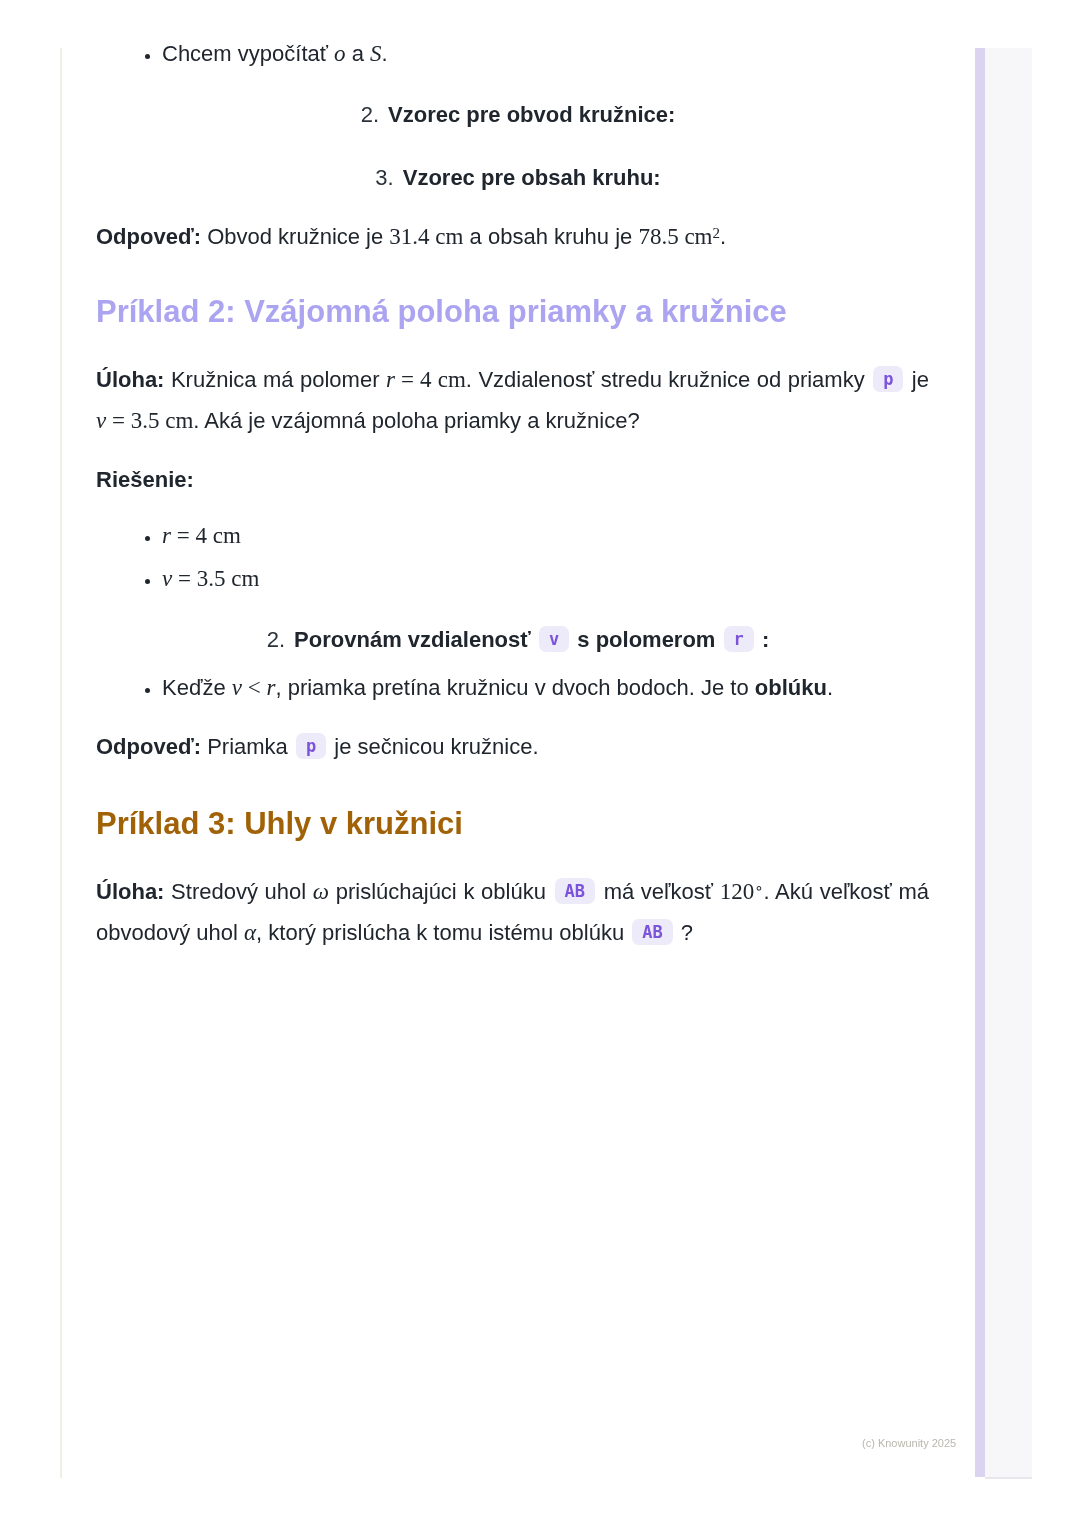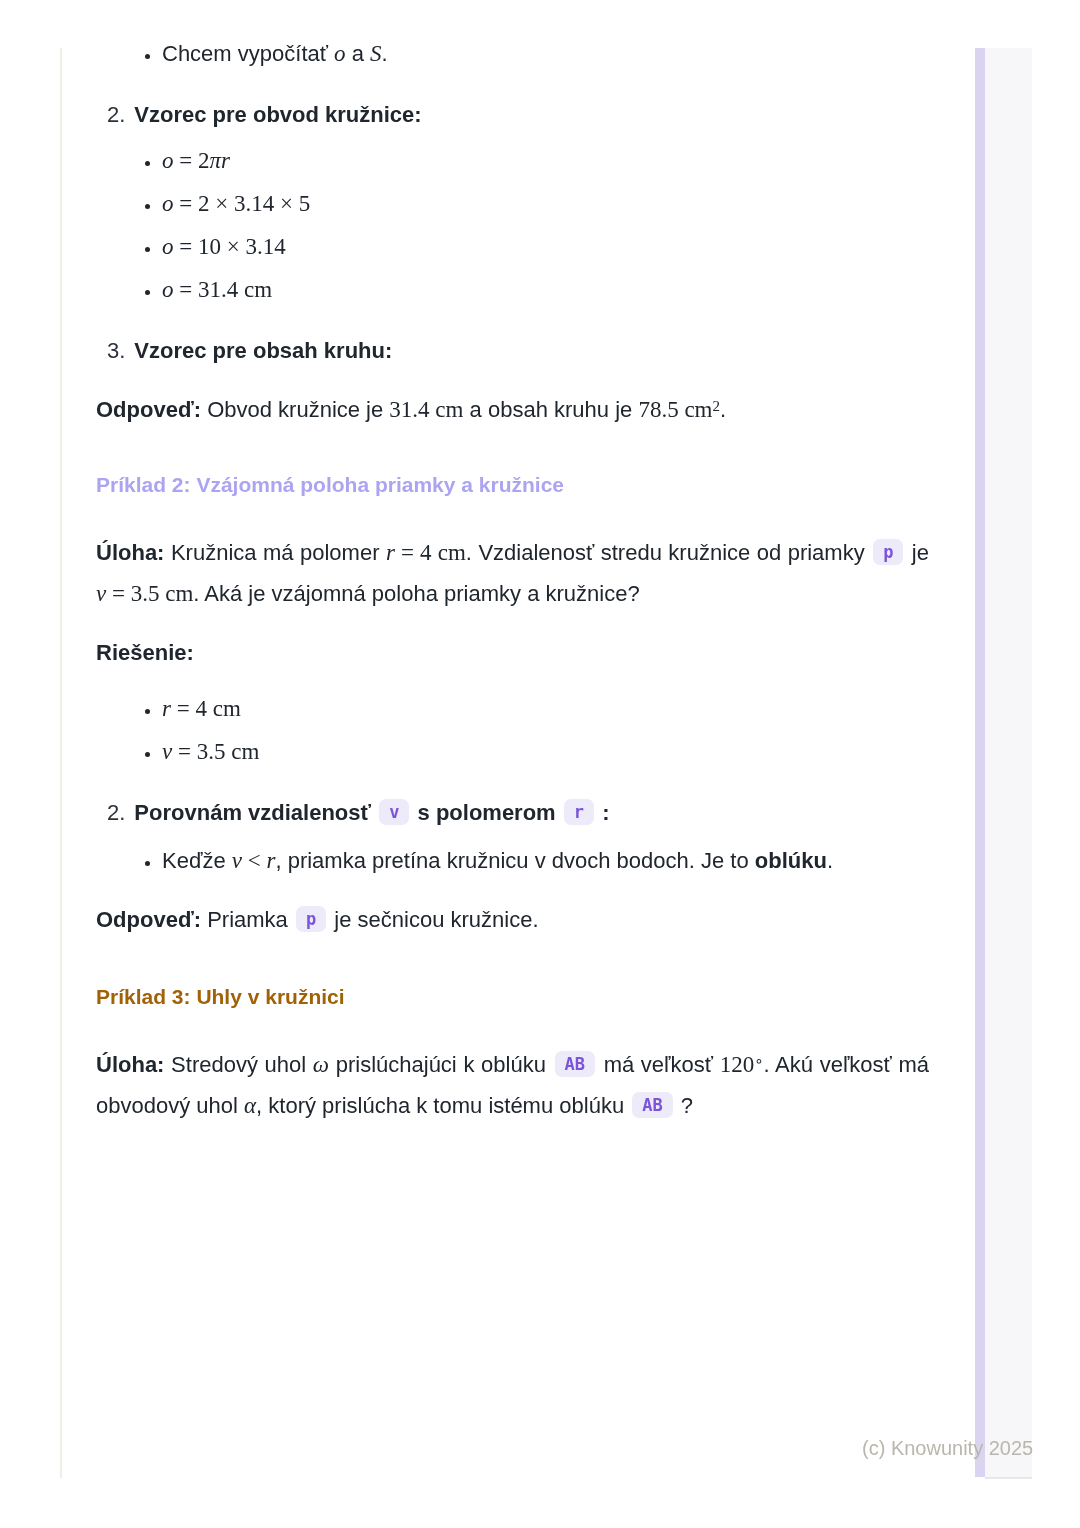--- a/index.html
+++ b/index.html
@@ -8,33 +8,33 @@
     background:#ffffff;
     font-family:"Liberation Sans",sans-serif;
     color:#20262e;
   }
   .page{position:absolute;inset:0;background:#ffffff;}
   
   .left-edge{position:absolute;left:60px;top:48px;width:2px;height:1430px;background:#f1eee8;}
   
   .rail-strip{position:absolute;left:975px;top:48px;width:10px;height:1429px;background:#dad4f1;}
   .rail-track{position:absolute;left:985px;top:48px;width:47px;height:1429px;background:#f7f6f9;border-bottom:2px solid #e9e7ec;}
-  .watermark{position:absolute;top:1437px;left:862px;width:160px;font-size:20px;color:#b9b6ad;z-index:5;white-space:nowrap;}
+  .watermark{position:absolute;top:1437px;left:862px;width:160px;font-size:11px;color:#b9b6ad;z-index:5;white-space:nowrap;}
 
   .content{position:absolute;left:96px;top:28px;width:833px;z-index:2;}
 
   .para{font-size:22px;line-height:39px;margin:20px 0;}
   .para.justify{text-align:justify;}
-  .num-item{font-size:22px;line-height:39px;margin:24px 0 10px;padding-left:11px;}
+  .num-item{font-size:22px;line-height:39px;margin:24px 0 10px;padding-left:11px;text-align:center;}
   .num{font-weight:400;color:#2b323b;margin-right:9px;}
   ul.bullets{margin:0 0 22px;padding-left:66px;list-style:disc;}
   ul.bullets li{font-size:22px;line-height:34px;margin:9px 0;}
   ul.bullets li::marker{color:#20262e;font-size:0.82em;}
 
-  h2.example{font-size:21px;line-height:40px;font-weight:700;margin:36px 0 28px;letter-spacing:0;}
+  h2.example{font-size:31px;line-height:40px;font-weight:700;margin:36px 0 28px;letter-spacing:0;}
 
   .seg-b{font-weight:700;}
   .seg-mi{font-family:"Liberation Serif",serif;font-style:italic;font-size:23px;}
   .seg-mn{font-family:"Liberation Serif",serif;font-size:23px;}
   sup.seg-sup{font-family:"Liberation Serif",serif;font-size:15px;line-height:0;vertical-align:6px;}
   code.chip{
     font-family:"DejaVu Sans Mono",monospace;
     font-size:17px;font-weight:700;
     background:#edeaf9;color:#7c54da;
     padding:3px 10px;border-radius:7px;
@@ -47,26 +47,20 @@
 <div class="page">
   <div class="left-edge"></div>
   <div class="rail-strip" style="background: rgb(218, 212, 241);"></div>
   <div class="rail-track" style="background: rgb(247, 246, 249);"></div>
   <div class="watermark" style="color: rgb(185, 182, 173);">(c) Knowunity 2025</div>
   <div class="content" id="content">
       <ul class="bullets">
         <li><span>Chcem vypočítať </span><span class="seg-mi">o</span><span> a </span><span class="seg-mi">S</span><span>.</span></li>
       </ul>
       <div class="num-item"><span class="num">2.</span><span class="seg-b">Vzorec pre obvod kružnice:</span></div>
-      <ul class="bullets">
-        <li><span class="seg-mi">o</span><span class="seg-mn"> = 2</span><span class="seg-mi">πr</span></li>
-        <li><span class="seg-mi">o</span><span class="seg-mn"> = 2 × 3.14 × 5</span></li>
-        <li><span class="seg-mi">o</span><span class="seg-mn"> = 10 × 3.14</span></li>
-        <li><span class="seg-mi">o</span><span class="seg-mn"> = 31.4 cm</span></li>
-      </ul>
       <div class="num-item"><span class="num">3.</span><span class="seg-b">Vzorec pre obsah kruhu:</span></div>
       <p class="para"><span class="seg-b">Odpoveď:</span><span> Obvod kružnice je </span><span class="seg-mn">31.4 cm</span><span> a obsah kruhu je </span><span class="seg-mn">78.5 cm</span><sup class="seg-sup">2</sup><span>.</span></p>
       <h2 class="example" style="color: rgb(171, 164, 240);">Príklad 2: Vzájomná poloha priamky a kružnice</h2>
       <p class="para justify"><span class="seg-b">Úloha:</span><span> Kružnica má polomer </span><span class="seg-mi">r</span><span class="seg-mn"> = 4 cm</span><span>. Vzdialenosť stredu kružnice od priamky </span><code class="chip" style="background: rgb(237, 234, 249); color: rgb(124, 84, 218);">p</code><span> je </span><span class="seg-mi">v</span><span class="seg-mn"> = 3.5 cm</span><span>. Aká je vzájomná poloha priamky a kružnice?</span></p>
       <p class="para"><span class="seg-b">Riešenie:</span></p>
       <ul class="bullets">
         <li><span class="seg-mi">r</span><span class="seg-mn"> = 4 cm</span></li>
         <li><span class="seg-mi">v</span><span class="seg-mn"> = 3.5 cm</span></li>
       </ul>
       <div class="num-item"><span class="num">2.</span><span class="seg-b">Porovnám vzdialenosť </span><code class="chip" style="background: rgb(237, 234, 249); color: rgb(124, 84, 218);">v</code><span class="seg-b"> s polomerom </span><code class="chip" style="background: rgb(237, 234, 249); color: rgb(124, 84, 218);">r</code><span class="seg-b"> :</span></div>

